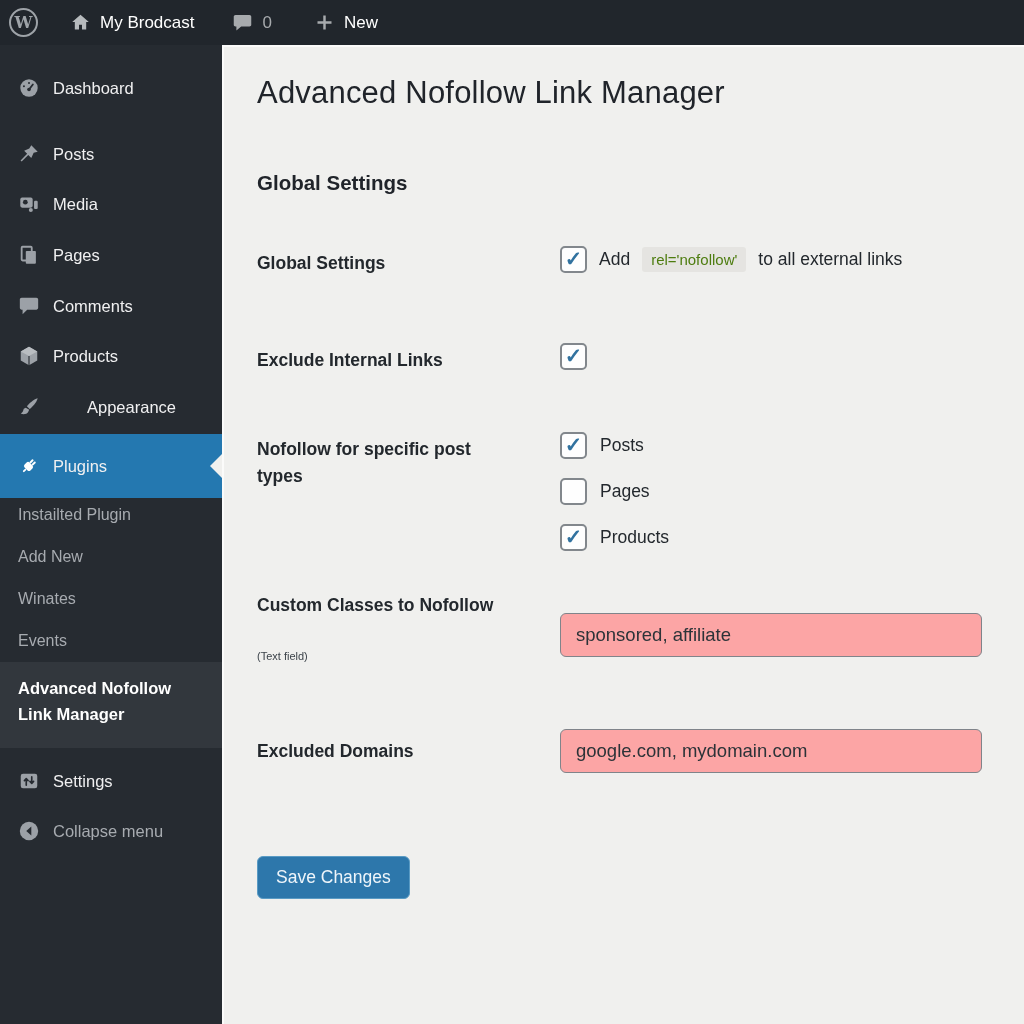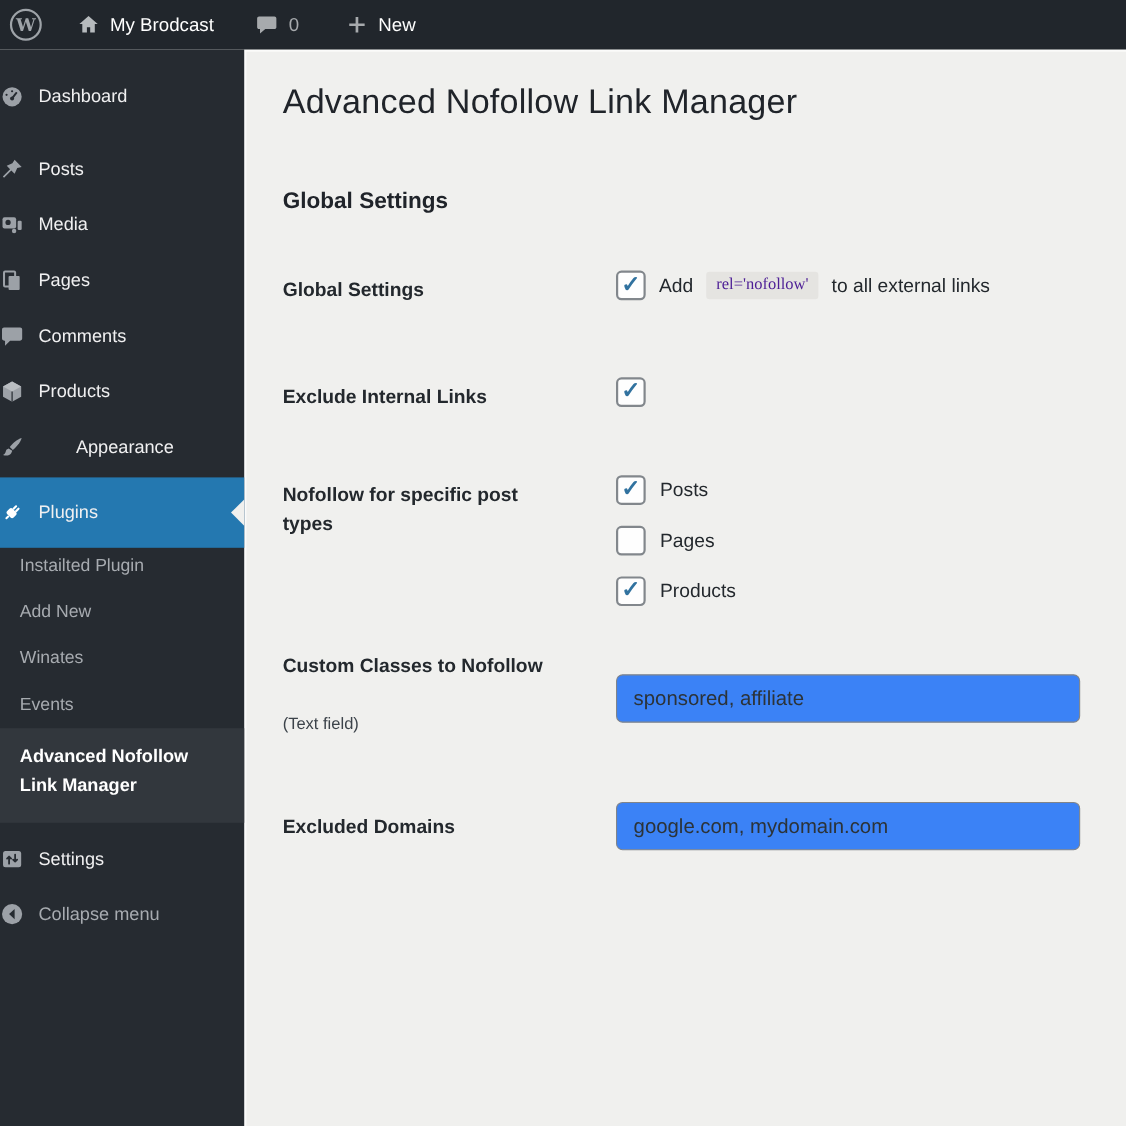--- a/index.html
+++ b/index.html
@@ -18,21 +18,21 @@
   .ab-icon { width:21px; height:21px; color:#a7aaad; display:flex; }
   .ab-icon svg { width:100%; height:100%; }
   .ab-count { color:#a7aaad; font-size:17px; }
   .ab-new { margin-left:22px; }
   .ab-comments { margin-left:18px; }
 
   
   .sidebar { position:absolute; left:0; top:45px; width:222px; height:979px;
     background:#262b31; z-index:4; }
   .s-item { position:absolute; left:0; width:222px; height:40px; display:flex;
-    align-items:center; gap:13px; padding-left:0; color:#f0f0f1;
+    align-items:center; gap:13px; padding-left:18px; color:#f0f0f1;
     font-size:16.5px; cursor:pointer; }
   .s-item .icon { width:22px; height:22px; color:#9ca1a7; display:flex; flex:none; }
   .s-item .icon svg { width:100%; height:100%; }
   .s-item.active { background:#2478b0; height:64px; }
   .s-item.active .icon { color:#ffffff; }
   .s-item.active::after { content:""; position:absolute; right:0; top:50%;
     margin-top:-12px; width:0; height:0; border-top:12px solid transparent;
     border-bottom:12px solid transparent; border-right:12px solid #f0f0ee; }
   .s-sub { position:absolute; left:18px; height:30px; display:flex;
     align-items:center; color:#a7abb0; font-size:16px; cursor:pointer; }
@@ -43,37 +43,37 @@
 
   
   .content { position:absolute; left:222px; top:45px; width:802px; height:979px;
     background:#f0f0ee; border-left:2px solid #fbfbfa; border-top:2px solid #fbfbfa; }
   .page-title { position:absolute; left:33px; top:28px; font-size:31px;
     font-weight:400; color:#20242a; letter-spacing:.2px; }
   .section-heading { position:absolute; left:33px; top:124px; font-size:20.5px;
     font-weight:700; color:#20242a; }
   .row-label { position:absolute; left:33px; font-size:17.5px; font-weight:700;
     color:#23282d; line-height:1.55; }
-  .row-sublabel { position:absolute; left:33px; font-size:15px; font-weight:400;
+  .row-sublabel { position:absolute; left:33px; font-size:11px; font-weight:400;
     color:#3c434a; }
   .control { position:absolute; left:336px; display:flex; align-items:center;
     gap:12px; font-size:17.5px; color:#23282d; }
   .checkbox { width:27px; height:27px; background:#fefefe; border:2px solid #82878c;
     border-radius:5px; position:relative; flex:none; cursor:pointer; }
   .checkbox.is-checked::after { content:"\2713"; position:absolute; inset:0;
     display:flex; align-items:center; justify-content:center; color:#31729f;
     font-size:21px; font-weight:bold; transform:translateY(-1px); }
   .code-chip { background:#e5e4e1; border-radius:3px; padding:4px 9px;
-    font-family:Liberation Serif, serif; font-size:15px; color:#4c1d95; }
+    font-family:Liberation Sans, sans-serif; font-size:15px; color:#4d7c0f; }
   .cb-stack { position:absolute; left:336px; display:flex; flex-direction:column;
     gap:19px; }
   .cb-row { display:flex; align-items:center; gap:13px; font-size:17.5px;
     color:#23282d; }
   .text-input { position:absolute; left:336px; width:422px; height:44px;
-    background:#3b82f6; border:1.5px solid #80848a; border-radius:6px;
+    background:#fca5a5; border:1.5px solid #80848a; border-radius:6px;
     padding:0 15px; font-family:"Liberation Sans", sans-serif; font-size:18.5px;
     color:#2c3338; }
   .save-btn { position:absolute; left:33px; top:809px; height:43px;
     padding:0 18px; background:#2d77ab; border:1px solid #5a9bc4;
     border-radius:6px; color:#eef5fa; font-size:17.5px;
     font-family:"Liberation Sans", sans-serif; cursor:pointer; }
 </style>
 </head>
 <body>
 
@@ -272,14 +272,15 @@
       </div>
     </div>
 
     <div class="row-label" style="top:545px;">Custom Classes to Nofollow</div>
     <div class="row-sublabel" style="top:603px;">(Text field)</div>
     <input class="text-input" style="top: 566px;" type="text" value="sponsored, affiliate">
 
     <div class="row-label" style="top:691px;">Excluded Domains</div>
     <input class="text-input" style="top: 682px;" type="text" value="google.com, mydomain.com">
 
+    <button class="save-btn">Save Changes</button>
   </main>
 </div>
 
 </body></html>

